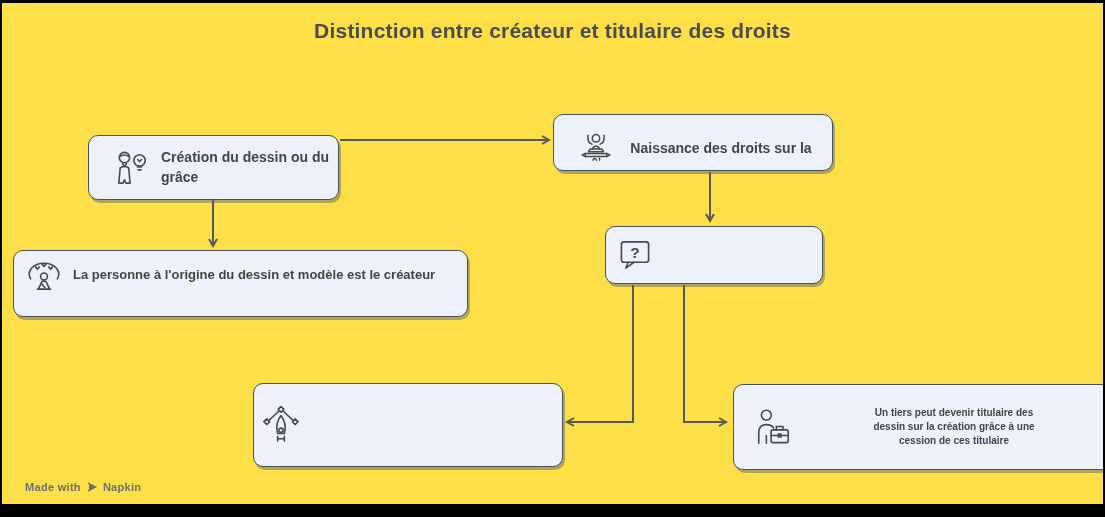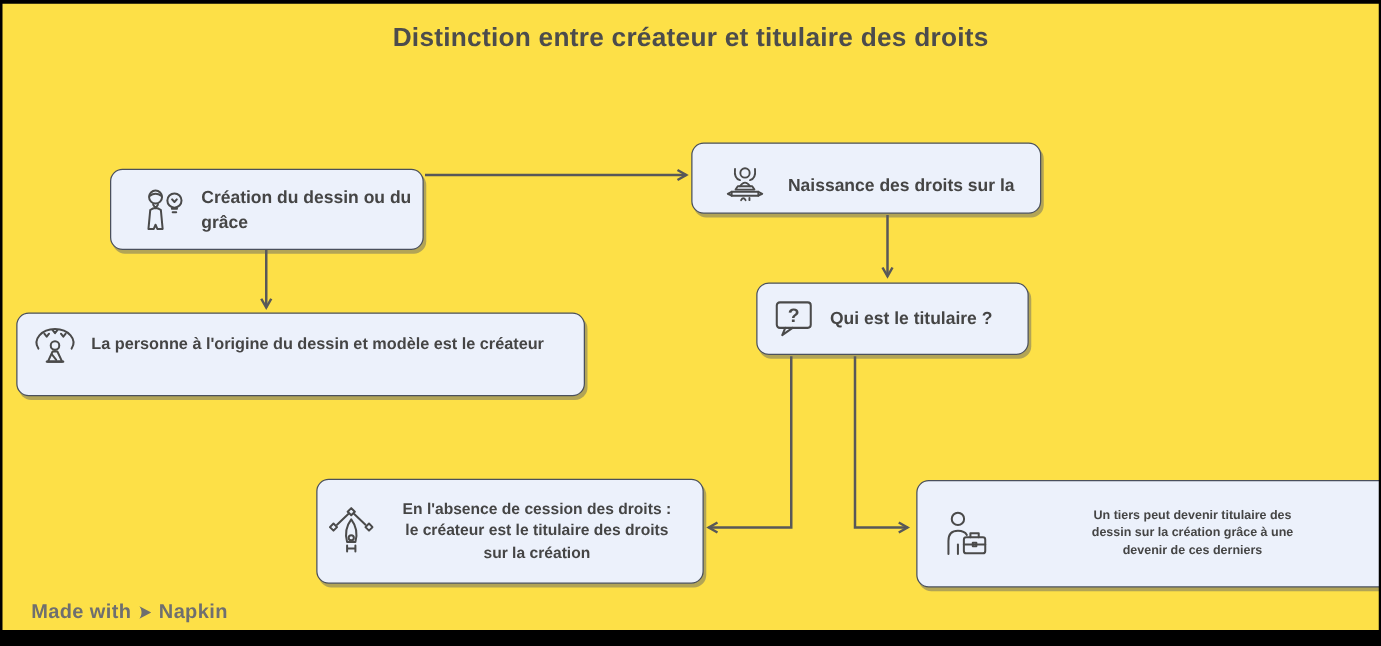--- a/index.html
+++ b/index.html
@@ -38,21 +38,21 @@
 
   #node-creation {left:88px; top:107px;width:251px;height:65px;padding:0 12px 0 26px;gap:12px;font-size:14px;margin-top:28px;}
   #node-naissance{left:553px;top:114px;width:280px;height:57px;padding:12px 10px 0 26px;gap:8px; font-size:14px;}
   #node-personne {left:13px; top:250px;width:455px;height:67px;padding:0 8px 16px 11px; gap:10px;font-size:13px;}
   #node-titulaire{left:605px;top:226px;width:218px;height:58px;padding:0 10px 0 13px;gap:12px;font-size:14px;}
   #node-absence  {left:253px;top:383px;width:310px;height:84px;padding:0 8px 0 9px;  gap:6px; font-size:12.5px;}
   #node-tiers    {left:733px;top:384px;width:384px;height:86px;padding:0 12px 0 20px;gap:12px;font-size:10px;}
 
   .made-with{
     position:absolute;left:25px;top:481px;display:flex;align-items:center;gap:5px;
-    font-size:16px;font-weight:600;color:#6f6f6f;letter-spacing:.3px;
+    font-size:11px;font-weight:600;color:#6f6f6f;letter-spacing:.3px;
   }
   .made-with svg{display:block;}
 </style>
 </head>
 <body>
 
 <div class="canvas">
 
   <div class="title">Distinction entre créateur et titulaire des droits</div>
 
@@ -120,58 +120,52 @@
   </div>
 
   <div class="node" id="node-titulaire">
     <span class="icon">
       <svg width="33" height="32" viewBox="0 0 34 32">
         <rect x="2.5" y="2.5" width="28" height="21" rx="2.5"></rect>
         <path d="M9.5,23.5 L7,29.5 L15.5,23.5"></path>
         <text x="16.5" y="19" text-anchor="middle" font-size="16" font-family="Liberation Sans, sans-serif" fill="#4a4a4a" stroke="none">?</text>
       </svg>
     </span>
-    <span class="label left nowrap">Qui est le titulaire ?</span>
   </div>
 
   <div class="node" id="node-absence">
     <span class="icon">
       <svg width="36" height="42" viewBox="0 0 38 42">
         <path d="M19,1.5 L22,4.5 L19,7.5 L16,4.5 Z"></path>
         <path d="M4,14.5 L7,17.5 L4,20.5 L1,17.5 Z"></path>
         <path d="M34,14.5 L37,17.5 L34,20.5 L31,17.5 Z"></path>
         <path d="M16.5,6.5 L7,15.5 M21.5,6.5 L31,15.5"></path>
         <path d="M19,11 C14.5,17 13.5,23 15.5,30 L22.5,30 C24.5,23 23.5,17 19,11 Z"></path>
         <circle cx="19" cy="26.5" r="2.2"></circle>
         <path d="M15.5,33 V38 M22.5,33 V38 M15.5,35.5 H22.5"></path>
       </svg>
-    </span>
-    <span class="label center">
-      <div class="line">En l'absence de cession des droits :</div>
-      <div class="line">le créateur est le titulaire des droits</div>
-      <div class="line">sur la création</div>
     </span>
   </div>
 
   <div class="node" id="node-tiers">
     <span class="icon">
       <svg width="38" height="42" viewBox="0 0 40 42">
         <circle cx="13" cy="8.5" r="5.2"></circle>
         <path d="M5,38 V27 Q5,18.5 13,18.5 Q18.5,18.5 20.5,22"></path>
         <path d="M13,38 V30"></path>
         <rect x="18" y="24" width="18" height="13.5" rx="2"></rect>
         <path d="M23.5,24 V20.5 H30.5 V24"></path>
         <path d="M18,30 H36"></path>
         <path d="M25.5,28.5 h3 v3 h-3 Z"></path>
       </svg>
     </span>
     <span class="label center">
       <div class="line">Un tiers peut devenir titulaire des</div>
       <div class="line">dessin sur la création grâce à une</div>
-      <div class="line">devenir de ces derniers</div>
+      <div class="line">cession de ces titulaire</div>
     </span>
   </div>
 
   <div class="made-with">
     <span>Made with</span>
     <span>
       <svg width="12" height="12" viewBox="0 0 12 12">
         <path d="M1.5,1 L11,6 L1.5,11 C3.8,7.8 3.8,4.2 1.5,1 Z" fill="#6f6f6f" stroke="none"></path>
       </svg>
     </span>

